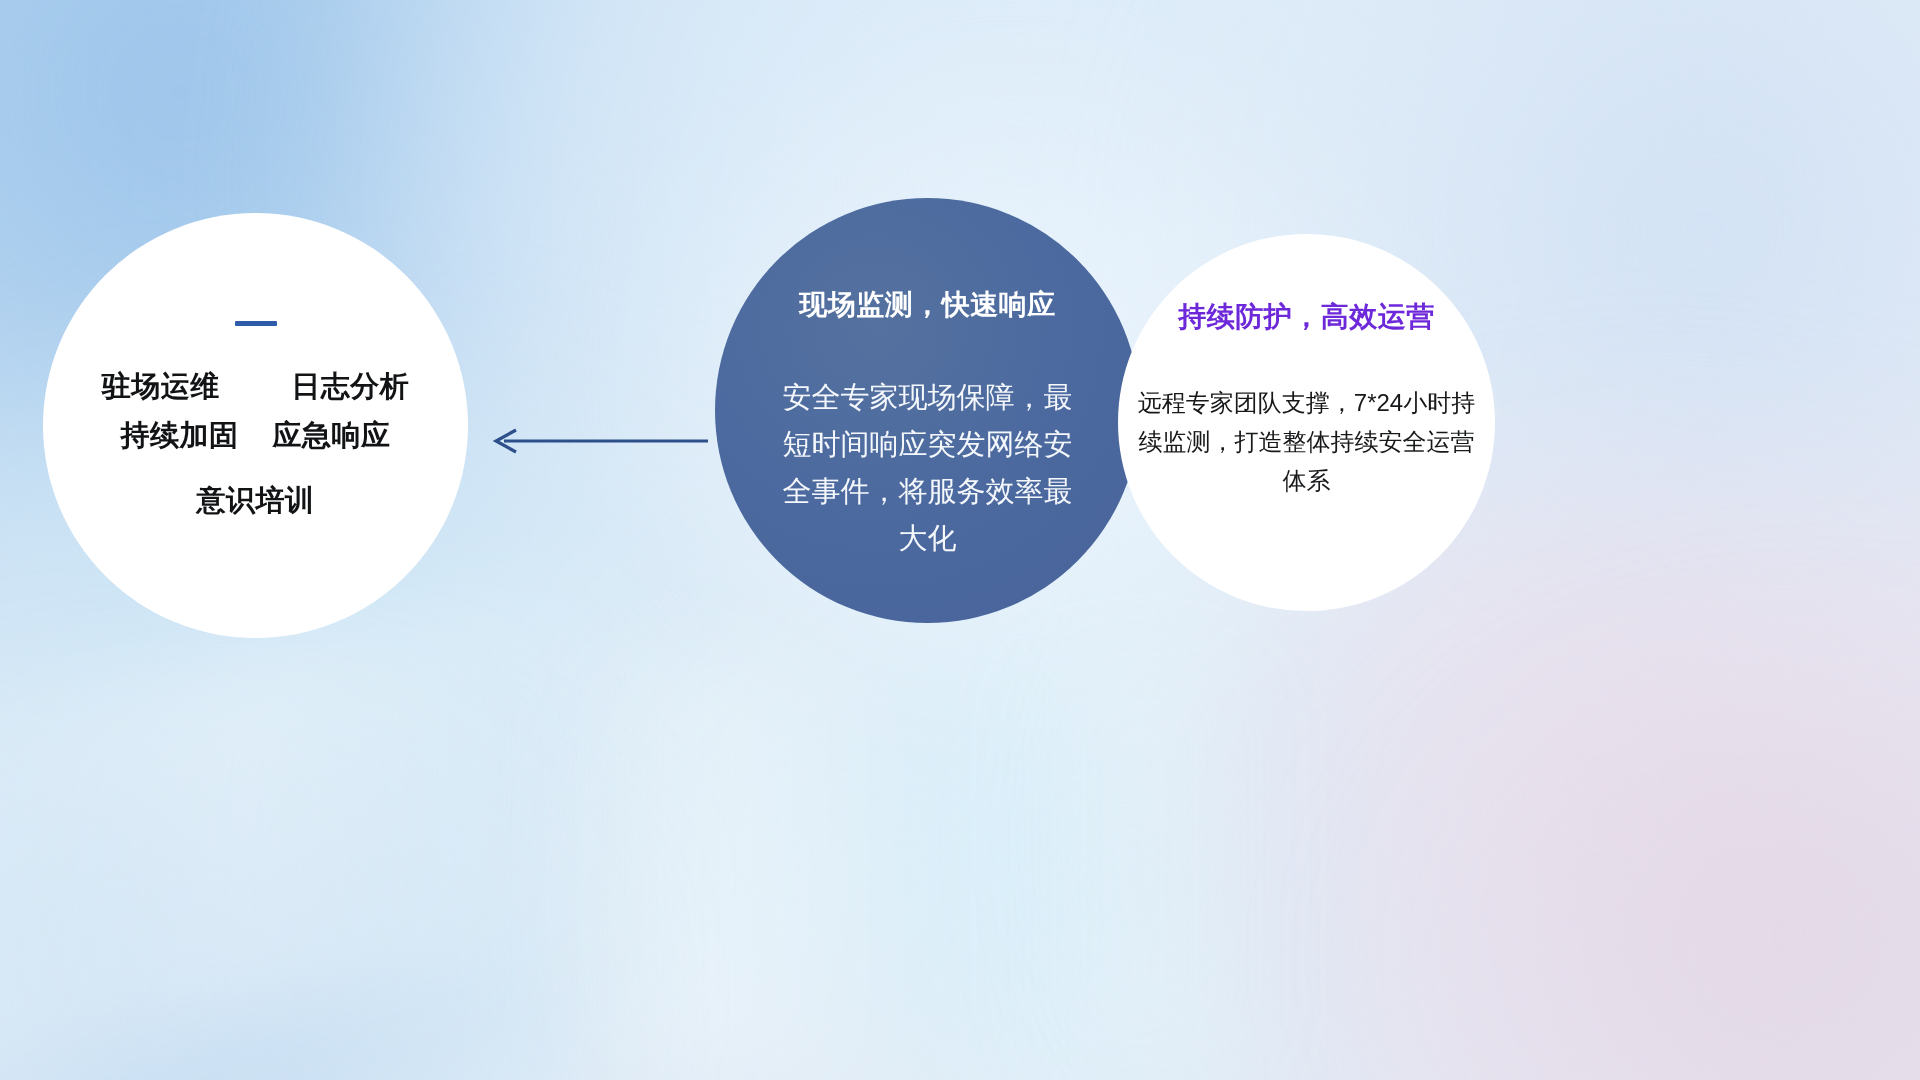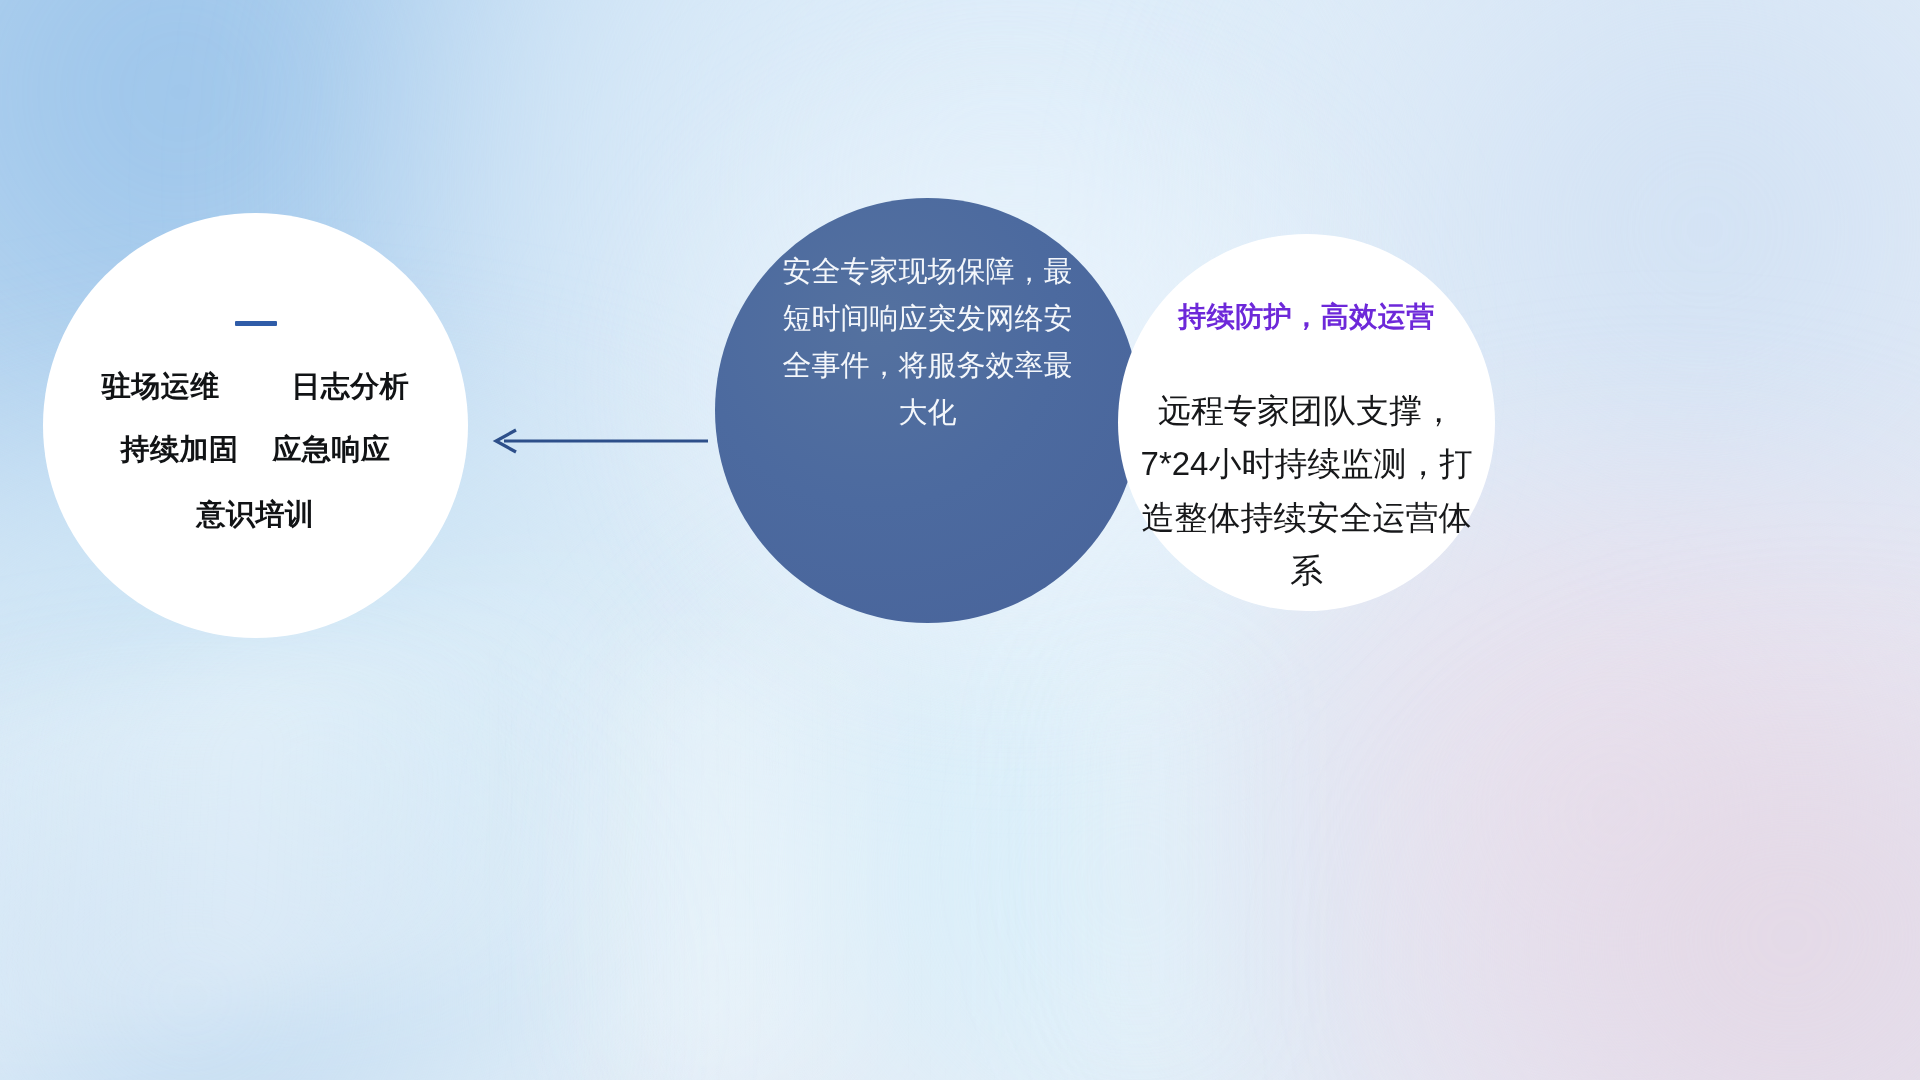--- a/index.html
+++ b/index.html
@@ -78,21 +78,21 @@
   }
   #circle-left .kw-line {
     font-size: 29px;
     font-weight: 700;
     color: #111315;
     letter-spacing: 0.5px;
     white-space: pre;
     line-height: 1.0;
   }
   #circle-left .kw-1 { margin-top: 48px; font-family: Liberation Mono, monospace; }
-  #circle-left .kw-2 { margin-top: 32px; }
+  #circle-left .kw-2 { margin-top: 18px; }
   #circle-left .kw-3 { margin-top: 36px; }
 
   
   #circle-mid {
     left: 715px; top: 198px;
     width: 425px; height: 425px;
     background: radial-gradient(circle at 38% 30%, #54719f 0%, #4c6a9f 45%, #48639a 100%);
     z-index: 5;
   }
   #circle-mid .card-title {
@@ -123,21 +123,21 @@
     margin-top: 64px;
     font-size: 28px;
     font-weight: 700;
     color: #6d28d9;
     letter-spacing: 0.5px;
     white-space: nowrap;
   }
   #circle-right .card-body {
     margin-top: 48px;
     width: 352px;
-    font-size: 33px;
+    font-size: 24px;
     line-height: 1.62;
     color: #17181a;
     font-weight: 400;
   }
 
   
   #arrow {
     position: absolute;
     left: 490px; top: 420px;
     width: 220px; height: 42px;
@@ -168,20 +168,21 @@
   </svg>
 
   <div id="circle-left" class="circle">
     <div class="dash"></div>
     <div class="kw-line kw-1">驻场运维    日志分析</div>
     <div class="kw-line kw-2">持续加固    应急响应</div>
     <div class="kw-line kw-3">意识培训</div>
   </div>
 
   <div id="circle-mid" class="circle">
+    <div class="card-title">现场监测，快速响应</div>
     <div class="card-body">安全专家现场保障，最短时间响应突发网络安全事件，将服务效率最大化</div>
   </div>
 
   <div id="circle-right" class="circle">
     <div class="card-title">持续防护，高效运营</div>
     <div class="card-body">远程专家团队支撑，7*24小时持续监测，打造整体持续安全运营体系</div>
   </div>
 
 </div>
 

